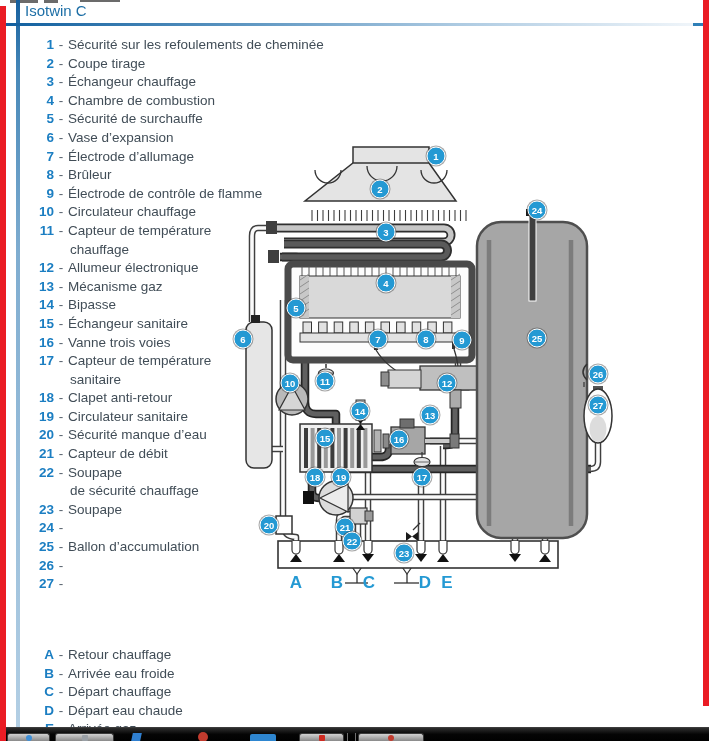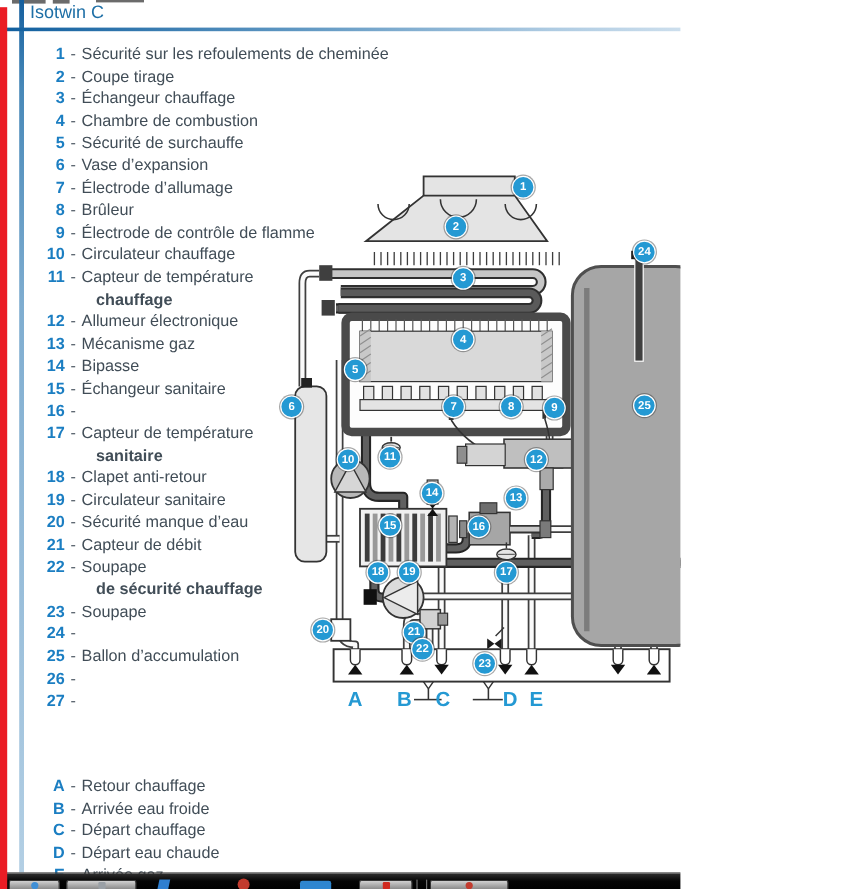--- a/index.html
+++ b/index.html
@@ -1,32 +1,32 @@
 <!DOCTYPE html>
 <html><head>
 <meta charset="utf-8">
 <style>
   html,body{margin:0;padding:0;background:#fff;}
-  .page{position:relative;width:567px;height:741px;background:#ffffff;overflow:hidden;
+  .page{position:relative;width:709px;height:741px;background:#ffffff;overflow:hidden;
         font-family:"Liberation Sans", sans-serif;}
   .frag{position:absolute;top:0;height:3px;background:#6b6b6b;z-index:2;}
   .vbar{position:absolute;left:16px;top:0;width:4px;height:727px;z-index:2;
         background:linear-gradient(180deg,#155f9e 0%,#4788b8 10%,#7fadd0 35%,#b3cfe4 100%);}
   .title{position:absolute;left:25px;top:2px;font-size:15px;color:#1e6fa6;z-index:2;}
   .hrule{position:absolute;left:0;top:23px;width:709px;height:3px;z-index:2;
          background:linear-gradient(90deg,#0f5e9e 0%,#5f97c2 35%,#aecbe2 65%,#eef4f9 97%);}
   .hrulecap{position:absolute;left:693px;top:23px;width:16px;height:3px;background:#2e7fb7;z-index:3;}
   #legend{position:absolute;left:28px;top:36px;width:340px;font-size:13.5px;line-height:18.6px;color:#414d57;z-index:2;}
   #ports{position:absolute;left:28px;top:646px;width:260px;font-size:13.5px;line-height:18.6px;color:#414d57;z-index:2;}
   .lrow,.prow{display:flex;}
   .lnum{width:26px;text-align:right;font-weight:bold;color:#1b7ec2;flex:none;}
   .pletter{width:26px;text-align:right;font-weight:bold;color:#1b7ec2;flex:none;}
   .ldash{width:14px;text-align:center;flex:none;color:#55606b;}
   .ltxt{flex:1;}
-  .cont{margin-left:12px;font-weight:bold;}
+  .cont{margin-left:2px;}
   #diagram{position:absolute;left:0;top:0;z-index:4;pointer-events:none;}
   #callouts,#portlabels{position:absolute;left:0;top:0;width:709px;height:741px;z-index:10;pointer-events:none;}
   .callout{position:absolute;width:17px;height:17px;border-radius:50%;background:#2499d3;
            border:1.5px solid #fff;box-shadow:0 0 0 1px rgba(60,60,60,.45);color:#fff;
            font-size:9.5px;font-weight:bold;display:flex;align-items:center;justify-content:center;
            transform:translate(-50%,-50%);line-height:1;}
   .plabel{position:absolute;top:573px;transform:translateX(-50%);font-size:17px;font-weight:bold;color:#2499d3;}
   .redbar{position:absolute;width:6px;background:#ea1c24;z-index:60;}
   .redbar.left{left:0;top:6px;height:735px;}
   .redbar.right{left:703px;top:0;height:706px;}
@@ -162,20 +162,23 @@
       <div class="lrow">
         <span class="lnum">15</span>
         <span class="ldash">-</span>
         <div class="ltxt">
           <div>Échangeur sanitaire</div>
         </div>
       </div>
       <div class="lrow">
         <span class="lnum">16</span>
         <span class="ldash">-</span>
+        <div class="ltxt">
+          <div>Vanne trois voies</div>
+        </div>
       </div>
       <div class="lrow">
         <span class="lnum">17</span>
         <span class="ldash">-</span>
         <div class="ltxt">
           <div>Capteur de température</div>
           <div class="cont">sanitaire</div>
         </div>
       </div>
       <div class="lrow">

